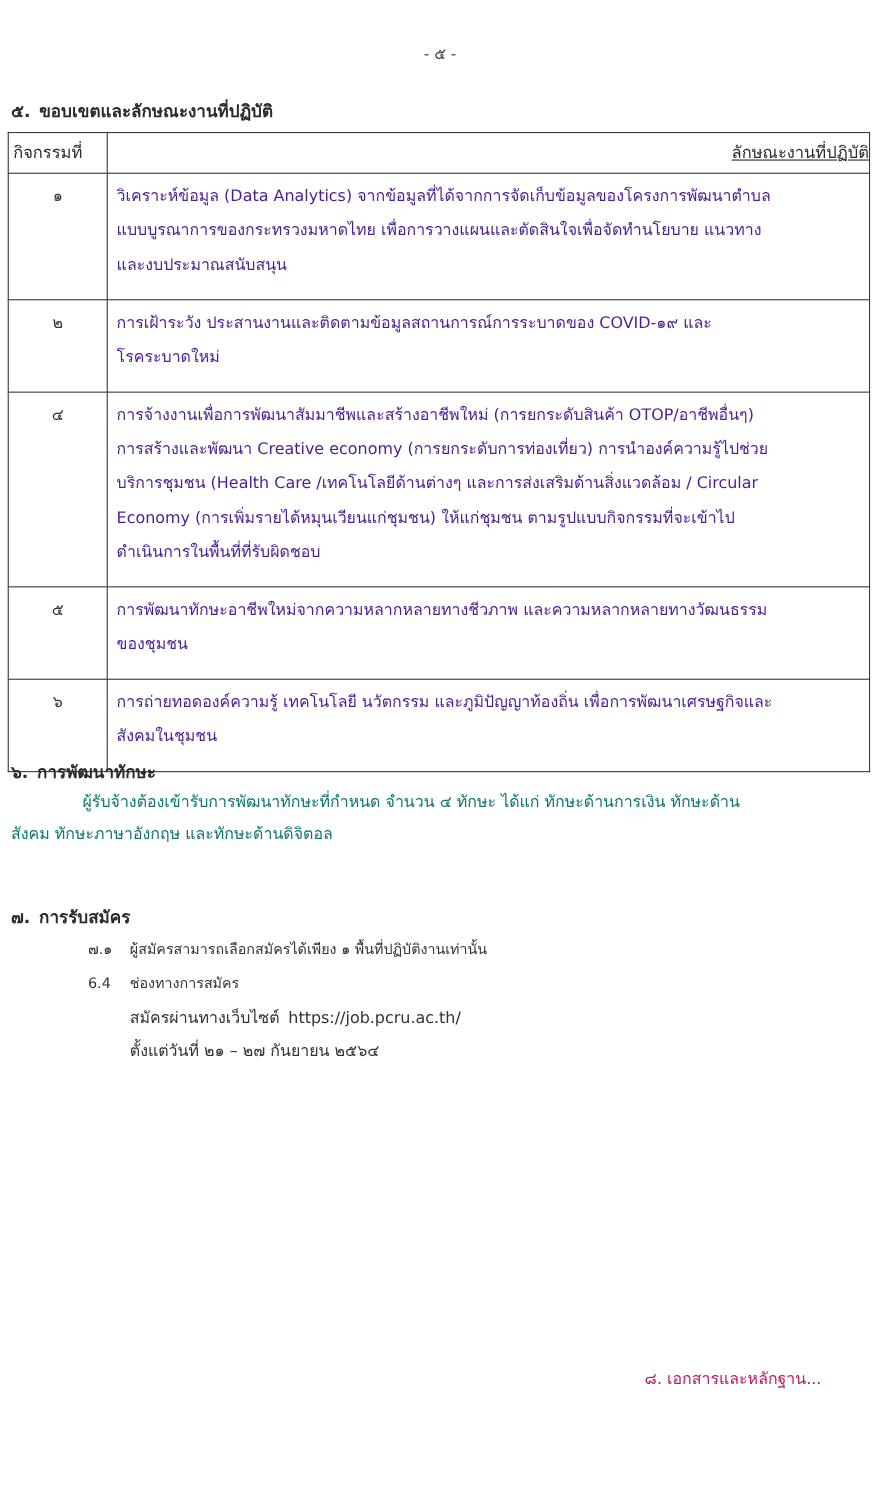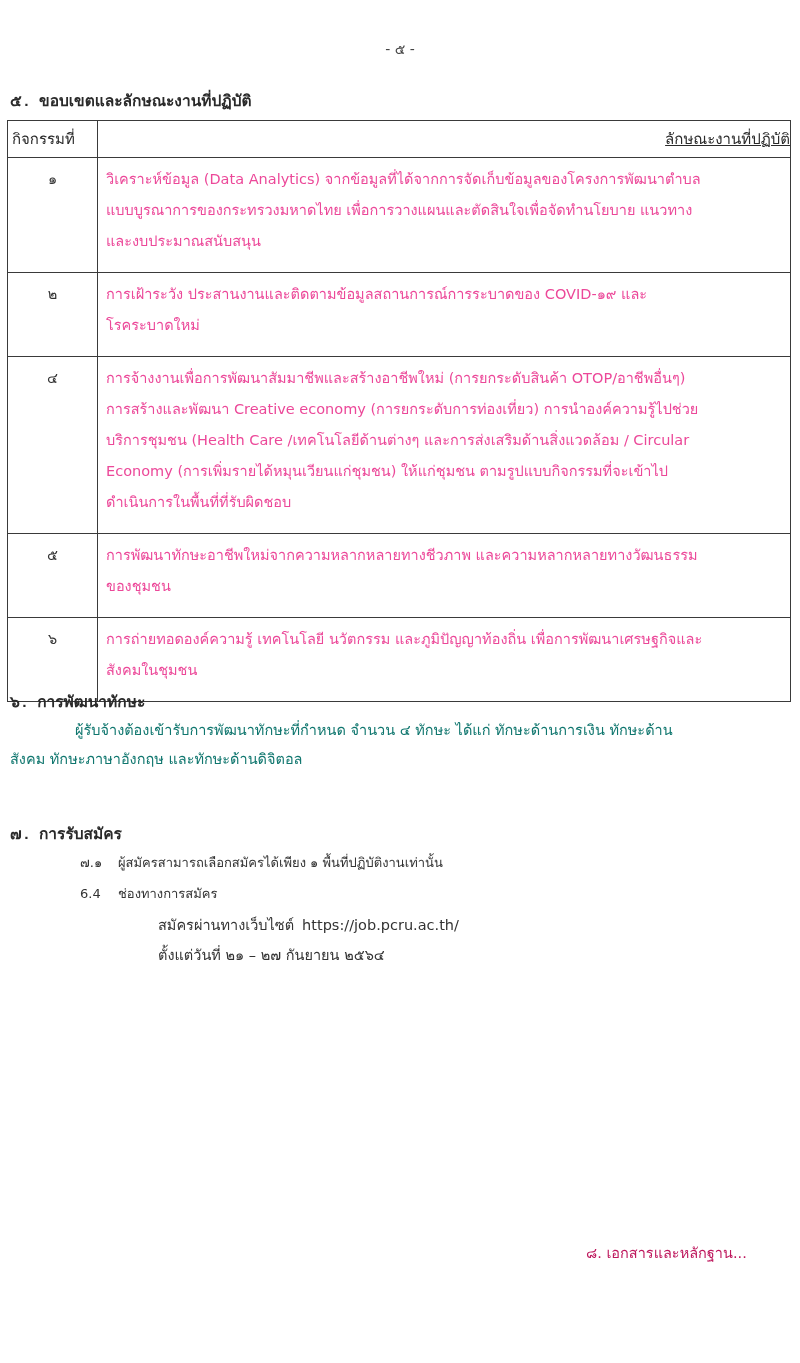--- a/index.html
+++ b/index.html
@@ -24,21 +24,20 @@
       font-size: 14px;
       color: #444;
     }
     .section-heading {
       position: absolute;
       left: 10px;
       font-size: 15.5px;
       font-weight: bold;
       color: #2a2a2a;
       white-space: nowrap;
-      font-family: Liberation Mono, monospace;
     }
     .section-heading .num {
       display: inline-block;
       margin-right: 8px;
     }
     #sec5-heading { top: 88px; }
     #sec6-heading { top: 689px; }
     #sec7-heading { top: 821px; }
 
     table.scope-table {
@@ -73,21 +72,21 @@
       text-decoration: underline;
     }
     table.scope-table td.no {
       text-align: center;
       padding-top: 6px;
       color: #333;
     }
     table.scope-table td.desc {
       padding: 6px 8px 15px 8px;
       text-align: justify;
-      color: #ec4899;
+      color: #4c1d95;
     }
     table.scope-table td.desc .line {
       display: block;
       white-space: nowrap;
       overflow: hidden;
     }
     .paragraph {
       position: absolute;
       font-size: 14.5px;
       color: #0f766e;
@@ -109,21 +108,20 @@
       width: 38px;
     }
     #sec7-1 { top: 852px; }
     #sec7-2 { top: 883px; }
     .sub-line {
       position: absolute;
       left: 118px;
       font-size: 14.5px;
       color: #333;
       white-space: nowrap;
-      margin-left: 40px;
     }
     #sec7-web { top: 913px; }
     #sec7-date { top: 943px; }
     #sec7-web .url { margin-left: 8px; }
 
     .next-page-hint {
       position: absolute;
       top: 1241px;
       left: 586px;
       font-size: 14.5px;

